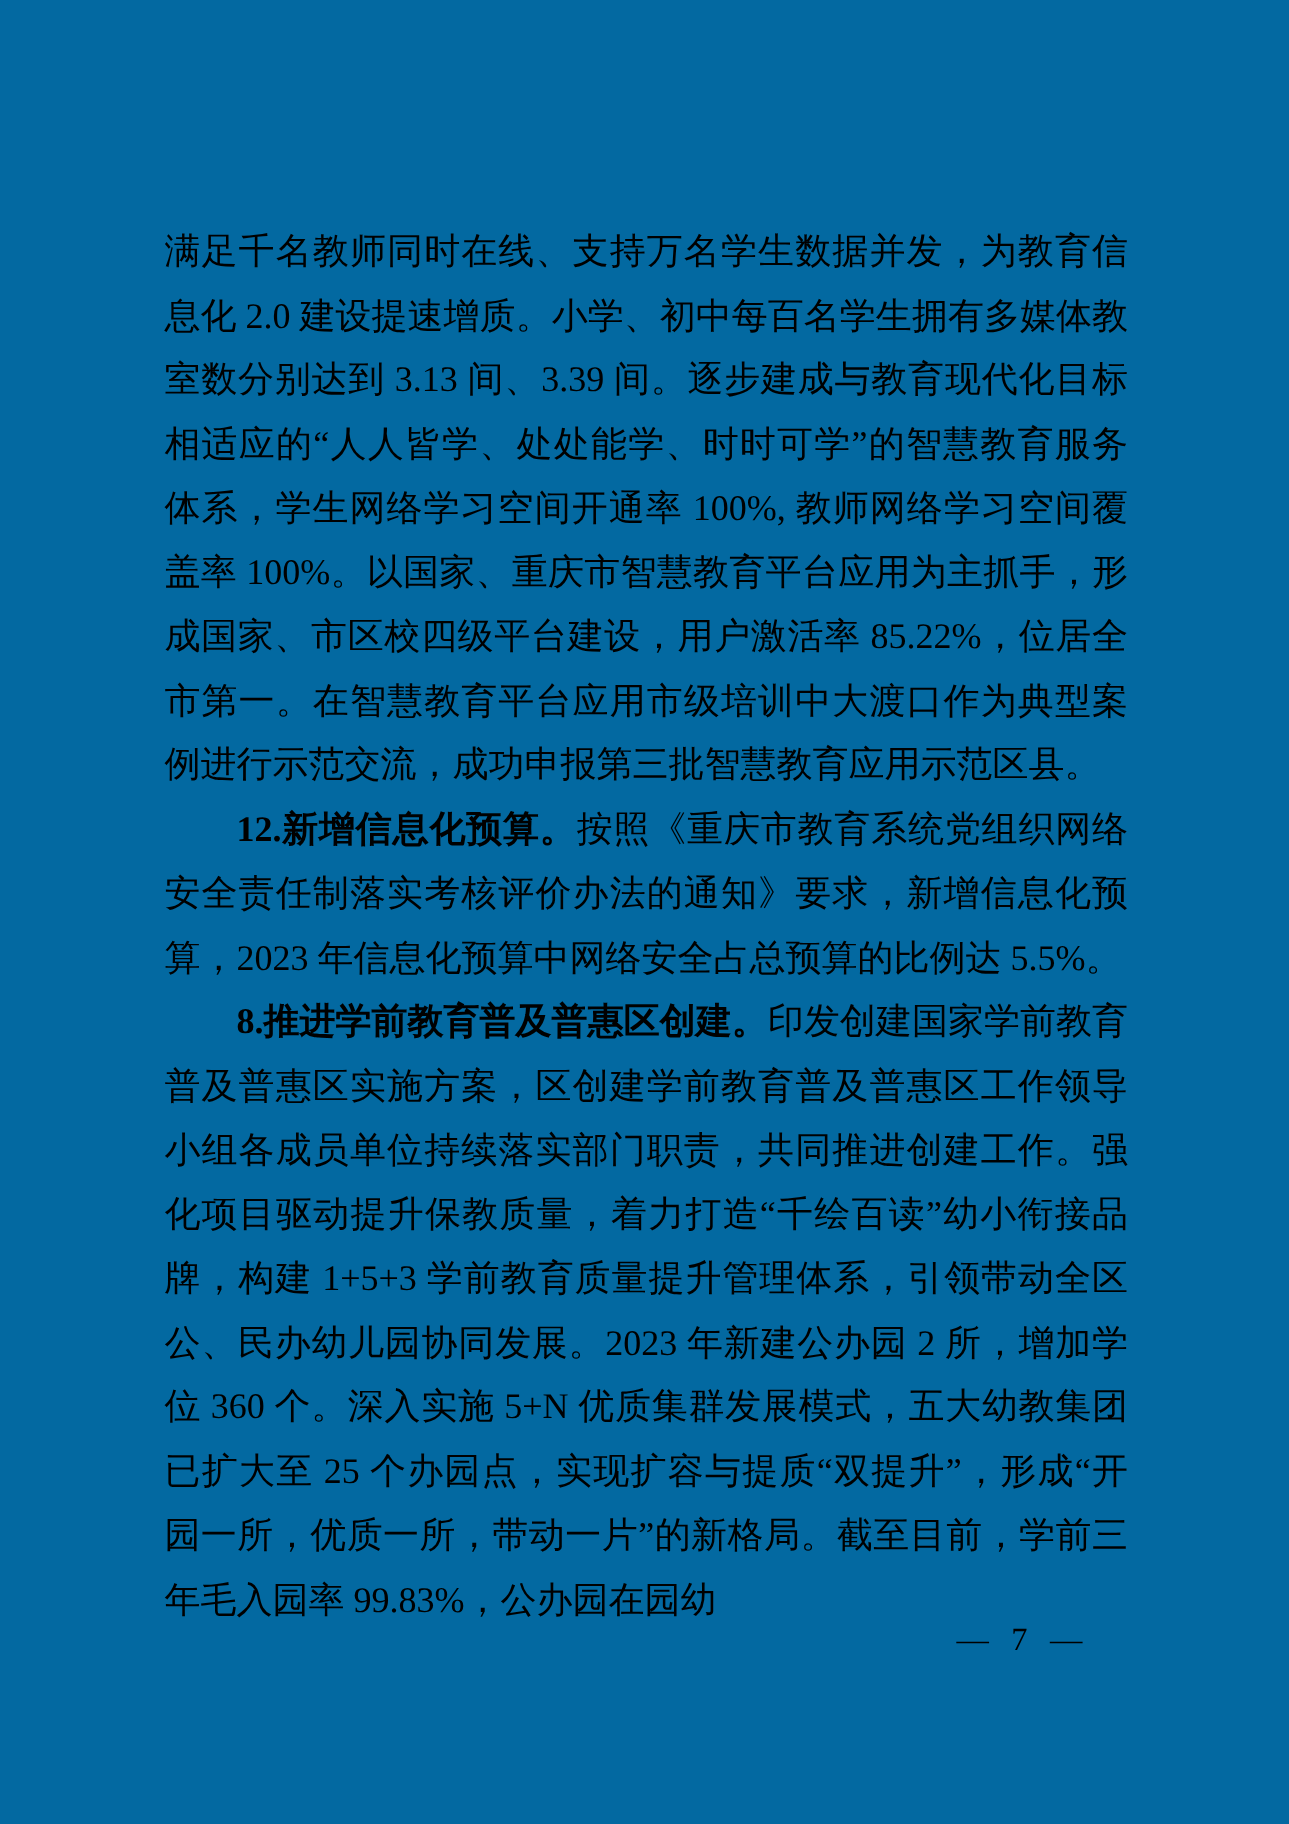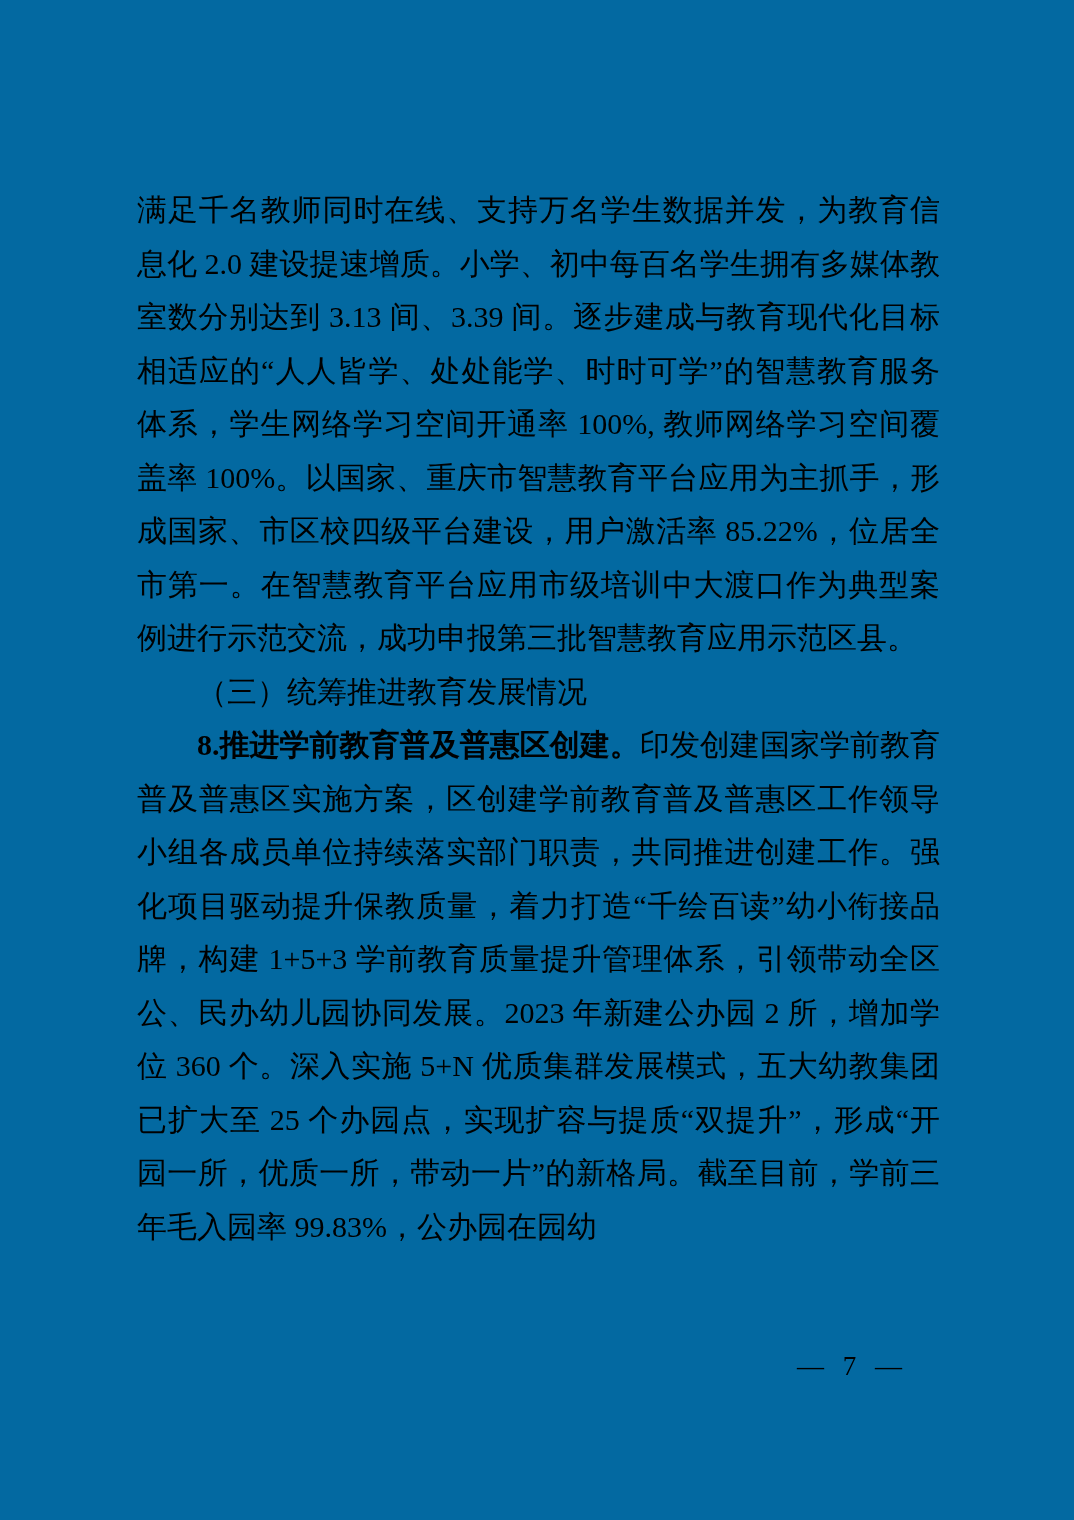--- a/index.html
+++ b/index.html
@@ -51,22 +51,22 @@
 </style>
 </head>
 <body>
 
 <div class="page">
 
   <div class="content">
 
     <p class="para"><span>满足千名教师同时在线、支持万名学生数据并发，为教育信息化 2.0 建设提速增质。小学、初中每百名学生拥有多媒体教室数分别达到 3.13 间、3.39 间。逐步建成与教育现代化目标相适应的“人人皆学、处处能学、时时可学”的智慧教育服务体系，学生网络学习空间开通率 100%, 教师网络学习空间覆盖率 100%。以国家、重庆市智慧教育平台应用为主抓手，形成国家、市区校四级平台建设，用户激活率 85.22%，位居全市第一。在智慧教育平台应用市级培训中大渡口作为典型案例进行示范交流，成功申报第三批智慧教育应用示范区县。</span></p>
 
+    <p class="para indent"><span class="bold">12.新增信息化预算。</span><span>按照《重庆市教育系统党组织网络安全责任制落实考核评价办法的通知》要求，新增信息化预算，2023 年信息化预算中网络安全占总预算的比例达 5.5%。</span></p>
 
-    <p class="para indent section-heading"><span>（三）统筹推进教育发展情况</span></p>
 
     <p class="para indent"><span class="bold">8.推进学前教育普及普惠区创建。</span><span>印发创建国家学前教育普及普惠区实施方案，区创建学前教育普及普惠区工作领导小组各成员单位持续落实部门职责，共同推进创建工作。强化项目驱动提升保教质量，着力打造“千绘百读”幼小衔接品牌，构建 1+5+3 学前教育质量提升管理体系，引领带动全区公、民办幼儿园协同发展。2023 年新建公办园 2 所，增加学位 360 个。深入实施 5+N 优质集群发展模式，五大幼教集团已扩大至 25 个办园点，实现扩容与提质“双提升”，形成“开园一所，优质一所，带动一片”的新格局。截至目前，学前三年毛入园率 99.83%，公办园在园幼</span></p>
 
   </div>
 
   <div class="footer-pagenum">— 7 —</div>
 
 </div>
 
 </body></html>

